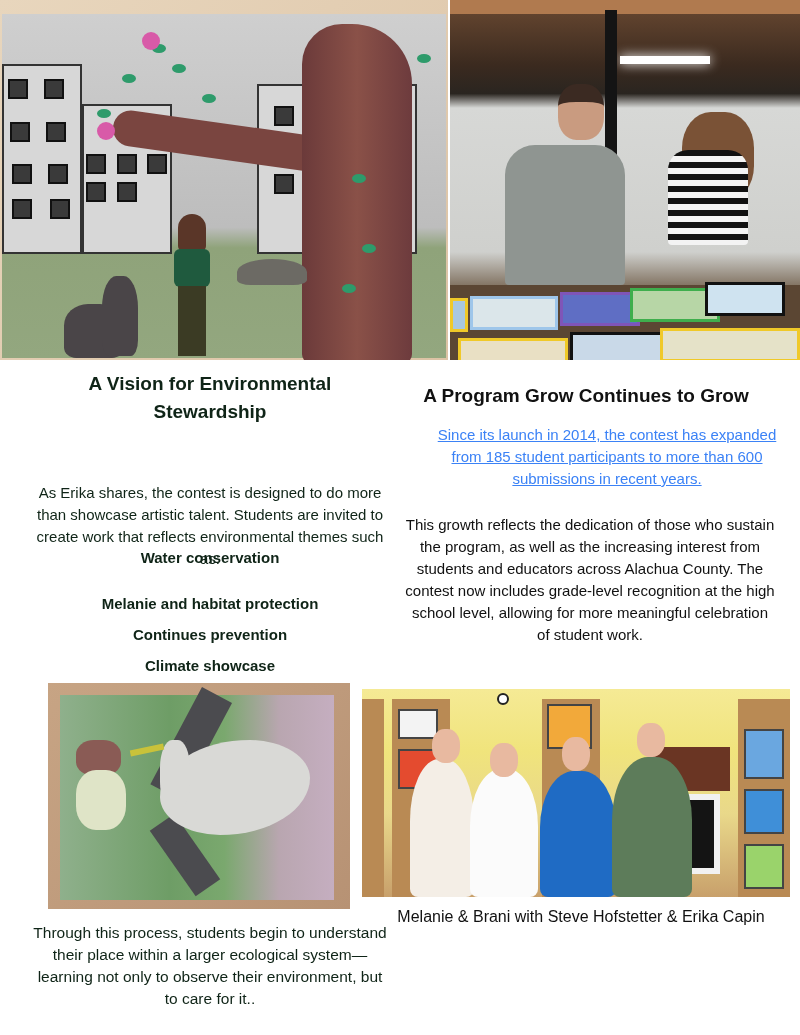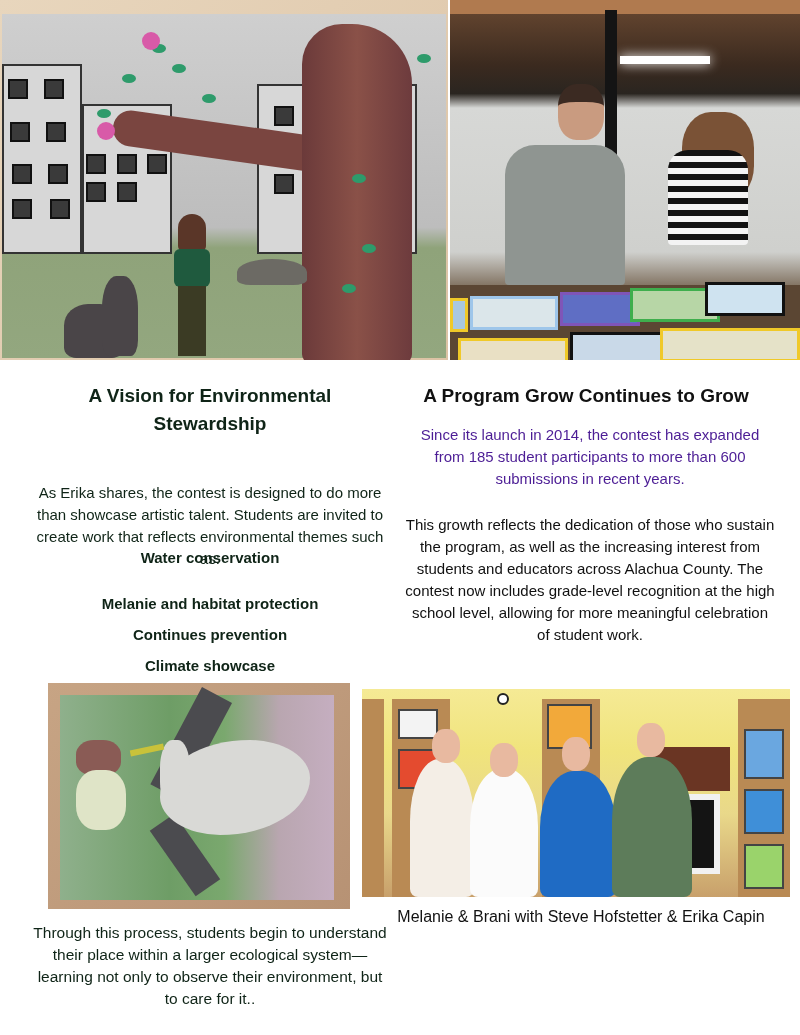--- a/index.html
+++ b/index.html
@@ -49,24 +49,24 @@
   #img-kids .girl-shirt { position: absolute; left: 218px; top: 150px; width: 80px; height: 95px;
     background: repeating-linear-gradient(180deg, #111 0 6px, #f3f3f3 6px 12px); border-radius: 20px 20px 4px 4px; }
   #img-kids .table { position: absolute; left: 0; top: 285px; width: 350px; height: 75px; background: #5b4633; }
   #img-kids .art { position: absolute; height: 34px; border: 3px solid; }
 
   
   .heading { position: absolute; font-weight: bold; font-size: 19px; line-height: 28px; text-align: center; color: #0f2417; }
   .para { position: absolute; font-size: 15px; line-height: 22px; text-align: center; color: #0f2417; }
   .theme { position: absolute; left: 30px; width: 360px; text-align: center; font-weight: bold; font-size: 15px; color: #0f2417; }
 
-  #heading-left { left: 40px; top: 382px; width: 340px; }
+  #heading-left { left: 40px; top: 370px; width: 340px; }
   #para-left { left: 35px; top: 482px; width: 350px; }
   #heading-right { left: 400px; top: 382px; width: 372px; color: #111; }
-  #para-right-1 { left: 405px; top: 424px; width: 370px; color: #4c1d95; }
+  #para-right-1 { left: 422px; top: 424px; width: 370px; color: #3b82f6; text-decoration: underline; }
   #para-right-2 { left: 405px; top: 514px; width: 370px; color: #111; }
 
   
   #img-egret {
     left: 48px; top: 683px; width: 302px; height: 226px;
     background: linear-gradient(135deg, #c7a484, #b79274);
   }
   #img-egret .paper {
     position: absolute; left: 12px; top: 12px; width: 274px; height: 205px;
     background: linear-gradient(90deg, #8fb08c 0%, #6e9d66 40%, #7aa86e 60%, #b9a6b0 80%, #c5aec0 100%);

